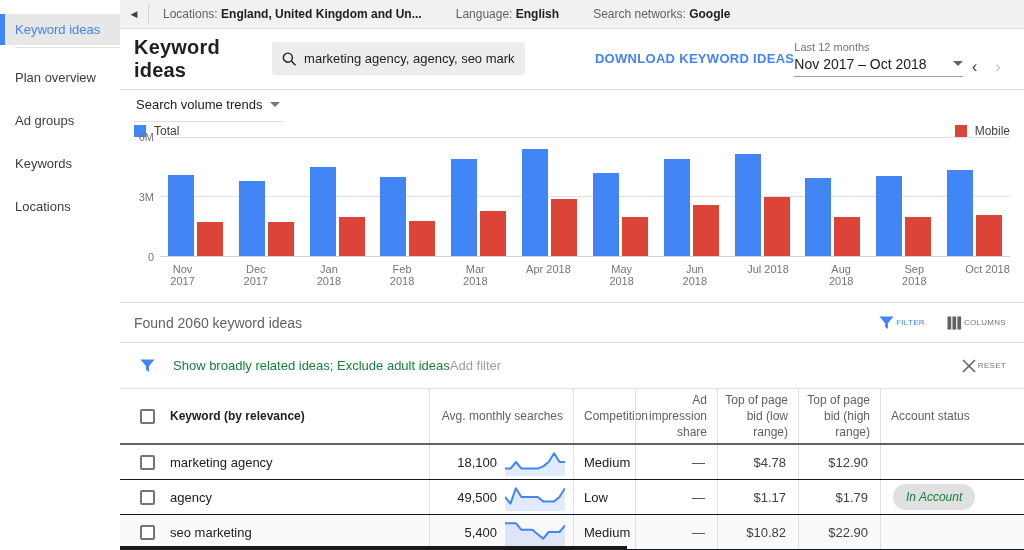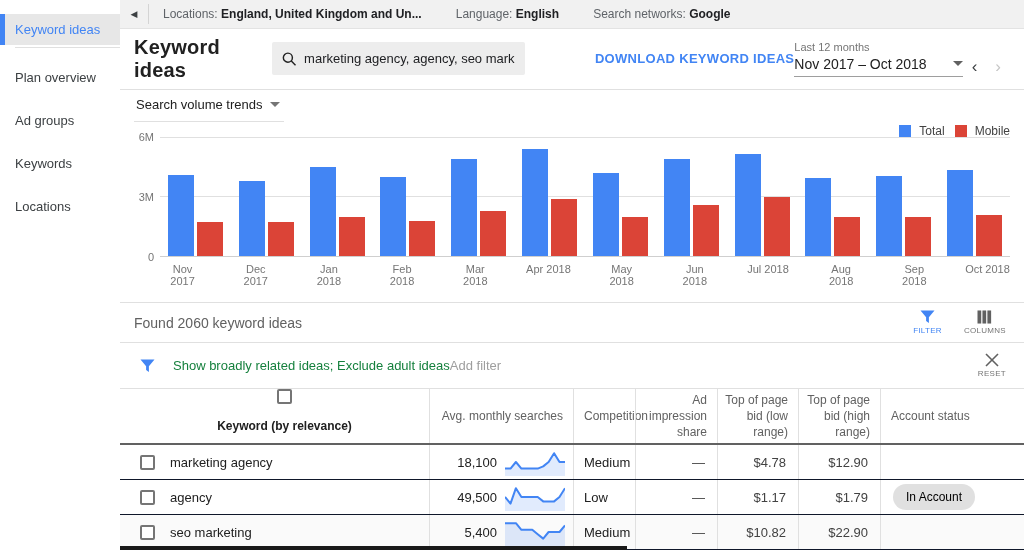--- a/index.html
+++ b/index.html
@@ -42,70 +42,70 @@
   .chev.prev { color:#3c4043; }
   .chev.next { color:#c6c6c6; }
 
   .trends-row { height:36px; display:flex; align-items:center; padding:0 14px; }
   .trends-dd { display:inline-flex; align-items:center; gap:8px; font-size:13px; color:#212121;
     border-bottom:1px solid #e0e0e0; padding:6px 4px 9px 2px; cursor:pointer; }
   .trends-dd .caret { border-top-color:#757575; }
 
   
   .chart-area { margin:0 14px; }
-  .legend-row { height:13px; display:flex; justify-content:flex-end; gap:10px; align-items:center; }
+  .legend-row { height:13px; display:flex; justify-content:space-between; gap:10px; align-items:center; }
   .legend-item { display:flex; align-items:center; gap:8px; font-size:12px; color:#424242; }
   .legend-swatch { width:12px; height:12px; }
   .plot-wrap { display:flex; }
   .ylabels { width:26px; position:relative; height:120px; flex:none; }
   .ylabels span { position:absolute; right:6px; transform:translateY(-50%); font-size:11px; color:#757575; }
   .plot { flex:1; position:relative; height:120px; }
   .gridline { position:absolute; left:0; right:0; height:1px; background:#e0e0e0; }
   .gridline.base { background:#cfcfcf; }
   .bars-row { position:absolute; left:0; right:0; bottom:1px; top:0; display:flex; }
   .cgroup { flex:1; display:flex; align-items:flex-end; justify-content:center; gap:3px; }
   .bar { width:26px; }
   .xlabels { display:flex; margin-left:26px; padding-top:6px;gap:28px; }
   .xlabels span { flex:1; text-align:center; font-size:11px; color:#757575; }
 
   
   .found-row { margin-top:15px; height:43px; border-top:1px solid #e0e0e0; border-bottom:1px solid #e0e0e0;
     display:flex; align-items:center; padding:0 18px 0 14px; }
   .found-text { font-size:14px; color:#616161; }
   .icon-btns { margin-left:auto; display:flex; gap:22px; }
-  .icon-btn { display:flex; flex-direction:column; align-items:center; gap:2px; cursor:pointer; }
+  .icon-btn { display:flex; flex-direction:row; align-items:center; gap:2px; cursor:pointer; }
   .icon-btn .lbl { font-size:8px; letter-spacing:.3px; }
   .icon-btn.filter .lbl { color:#4285f4; }
   .icon-btn.columns .lbl, .icon-btn.reset .lbl { color:#757575; }
 
   .filter-row { height:47px; display:flex; align-items:center; padding:0 18px 0 20px; }
   .filter-row .funnel { margin-right:18px; }
   .applied-filters { font-size:13px; color:#15803d; cursor:pointer; }
   .add-filter { font-size:13px; color:#9e9e9e; margin-left:0; cursor:pointer; }
   .icon-btn.reset { margin-left:auto; }
 
   
   .ktable { border-top:1px solid #e0e0e0; }
   .thead, .trow { display:grid; grid-template-columns:309px 144px 62px 82px 81px 82px 144px; }
   .thead { height:56px; border-bottom:2px solid #616161; }
   .thead > div, .trow > div { display:flex; align-items:center; font-size:12px; color:#616161; }
   .thead > div:nth-child(n+2), .trow > div:nth-child(n+2) { border-left:1px solid #e0e0e0; }
-  .h-keyword { padding-left:20px; gap:15px; color:#212121 !important; font-weight:bold;flex-direction:column; }
+  .h-keyword { padding-left:20px; gap:15px; color:#212121 !important; font-weight:bold; }
   .h-right { justify-content:flex-end; text-align:right; padding-right:10px; line-height:1.35; }
   .h-left { padding-left:10px; }
   .cb { width:15px; height:15px; border:2px solid #757575; border-radius:2px; background:#fff; flex:none; cursor:pointer; }
   .trow { height:35px; border-bottom:1px solid #0f172a; }
   .trow:nth-child(3) { background:#fafafa; }
   .trow > div { font-size:13px; color:#212121; }
   .c-keyword { padding-left:20px; gap:15px; }
   .c-avg { justify-content:flex-end; gap:8px; padding-right:8px; }
   .c-comp { padding-left:10px; }
   .c-right { justify-content:flex-end; padding-right:12px; color:#424242 !important; }
   .c-status { padding-left:12px; }
-  .chip { background:#e0e0e0; color:#000000; font-size:12px; padding:6px 13px; border-radius:15px; }
+  .chip { background:#e0e0e0; color:#15803d; font-size:12px; padding:6px 13px; border-radius:15px;font-style:italic; }
   .spark { display:block; }
 
   .window-edge { position:absolute; left:120px; top:546px; width:507px; height:4px; background:#191919; }
 </style>
 </head>
 <body>
 
 <div class="app">
 
   <aside class="sidebar" id="sidebar">

